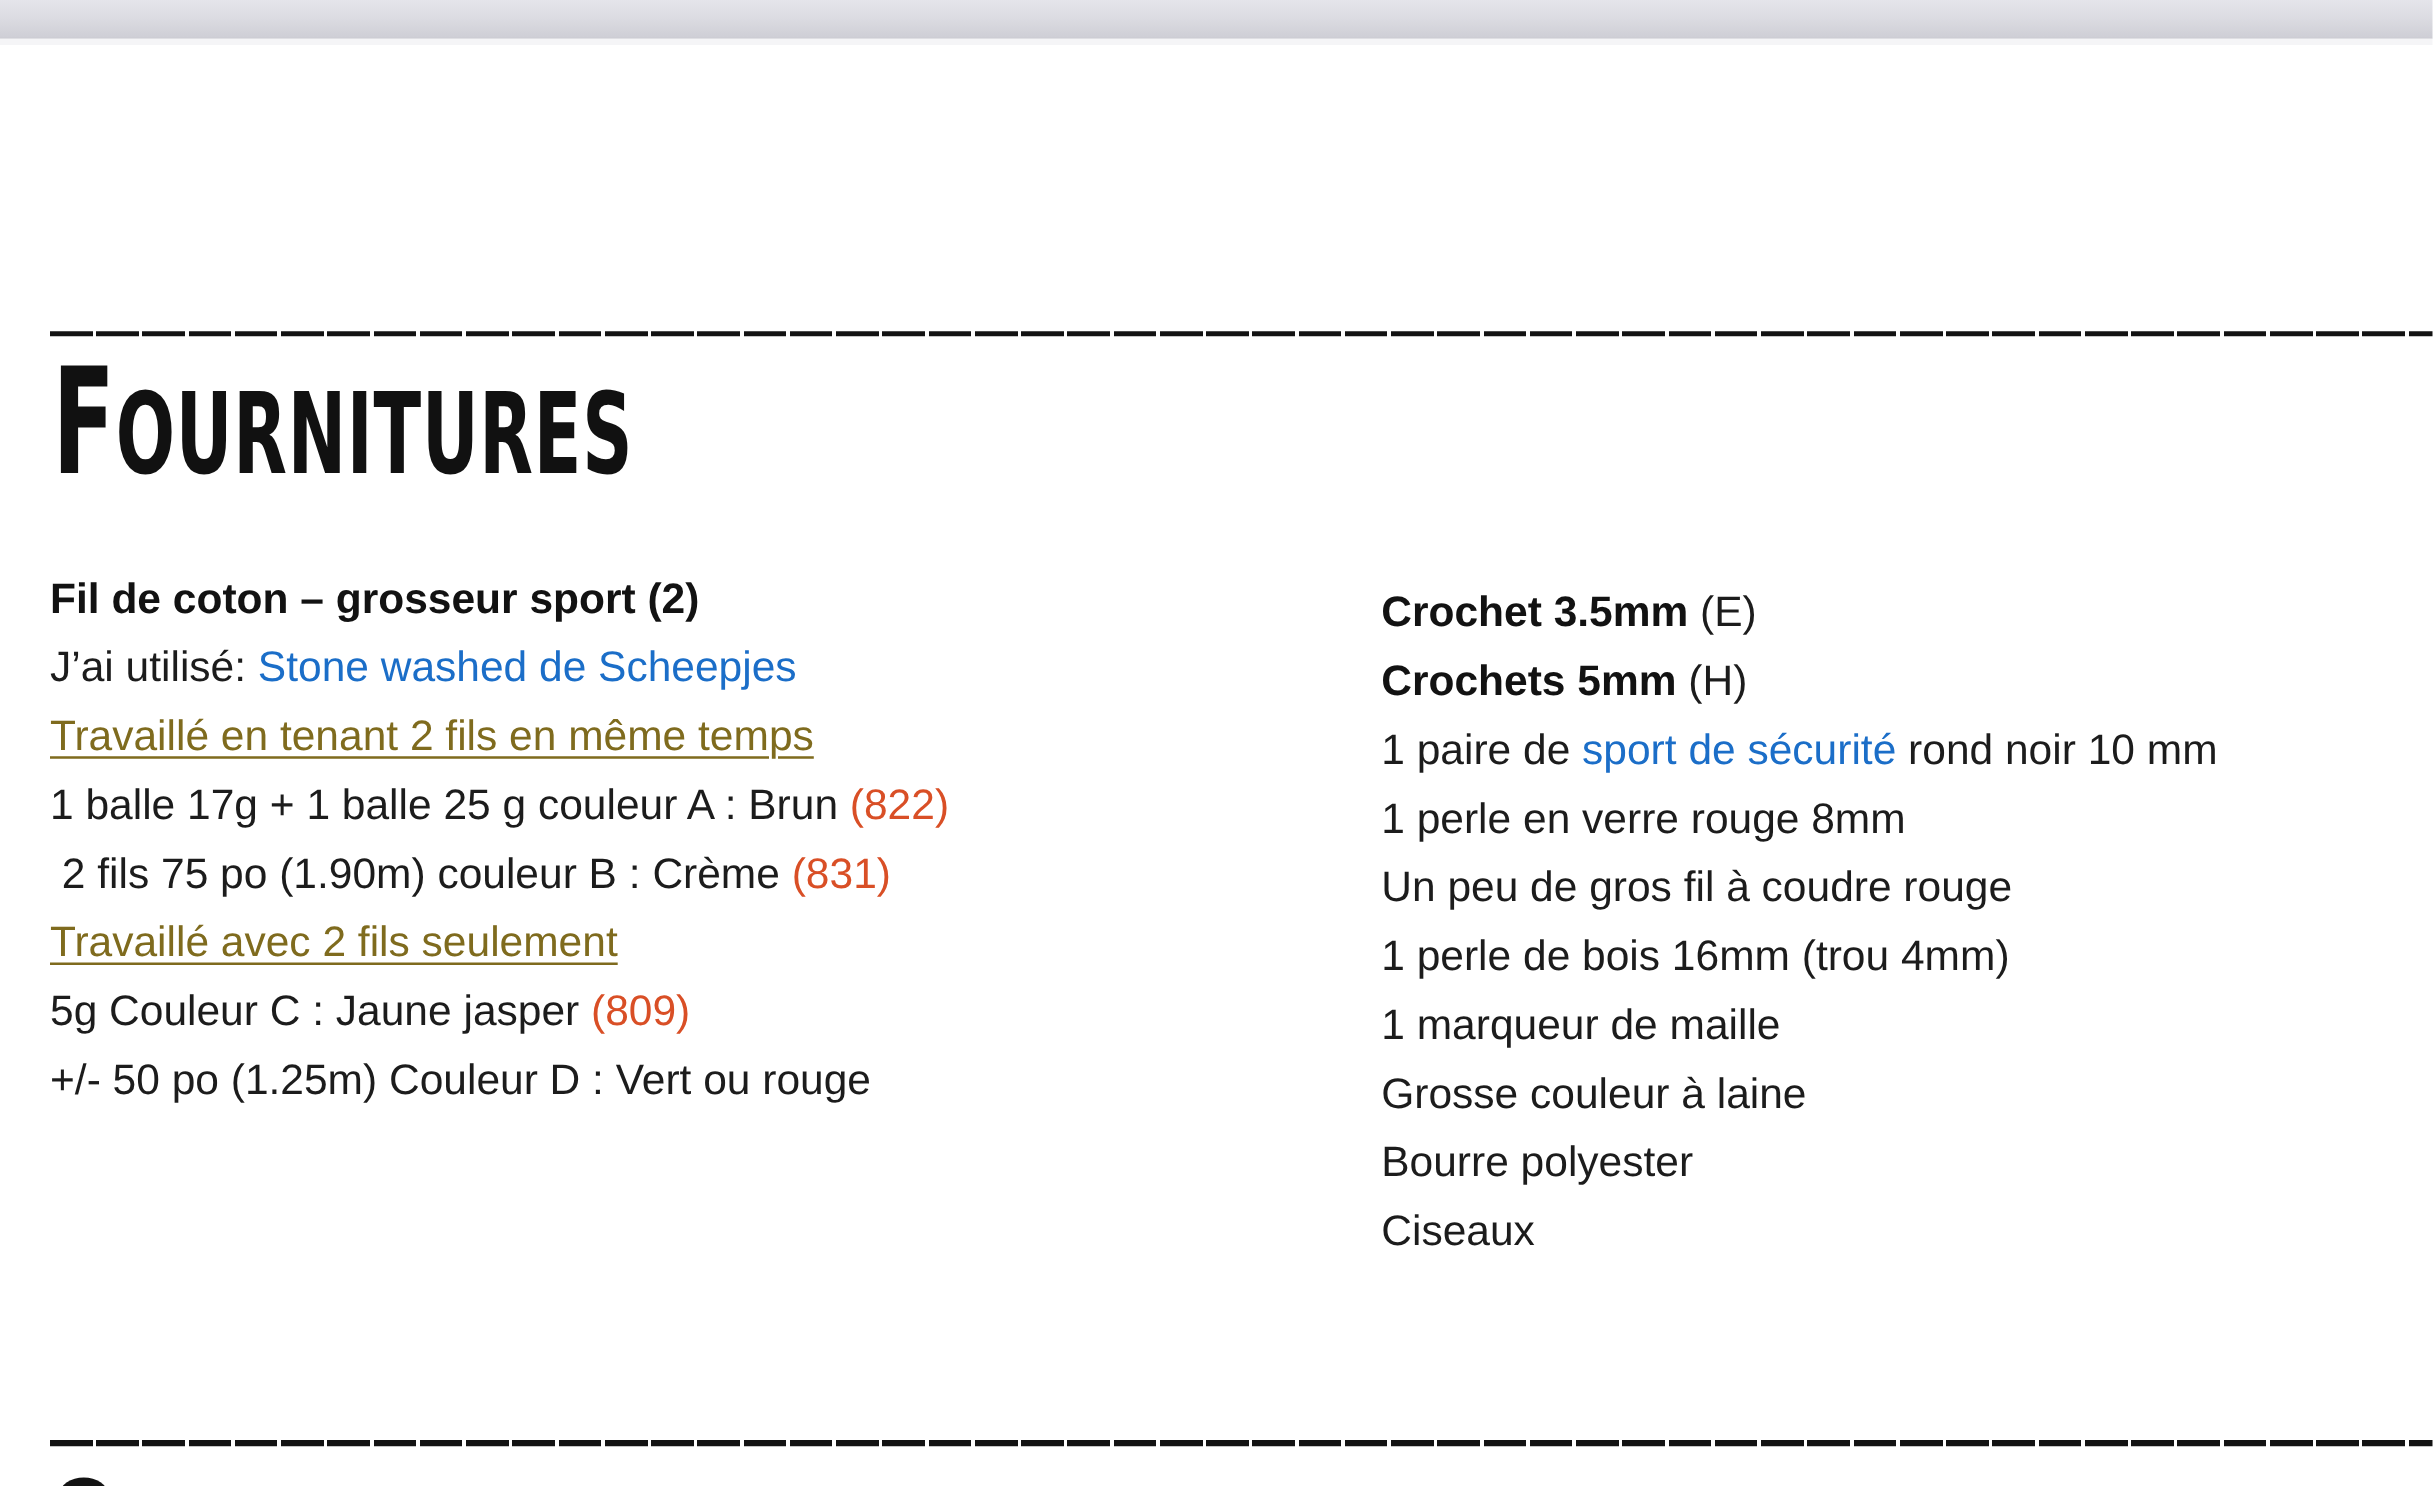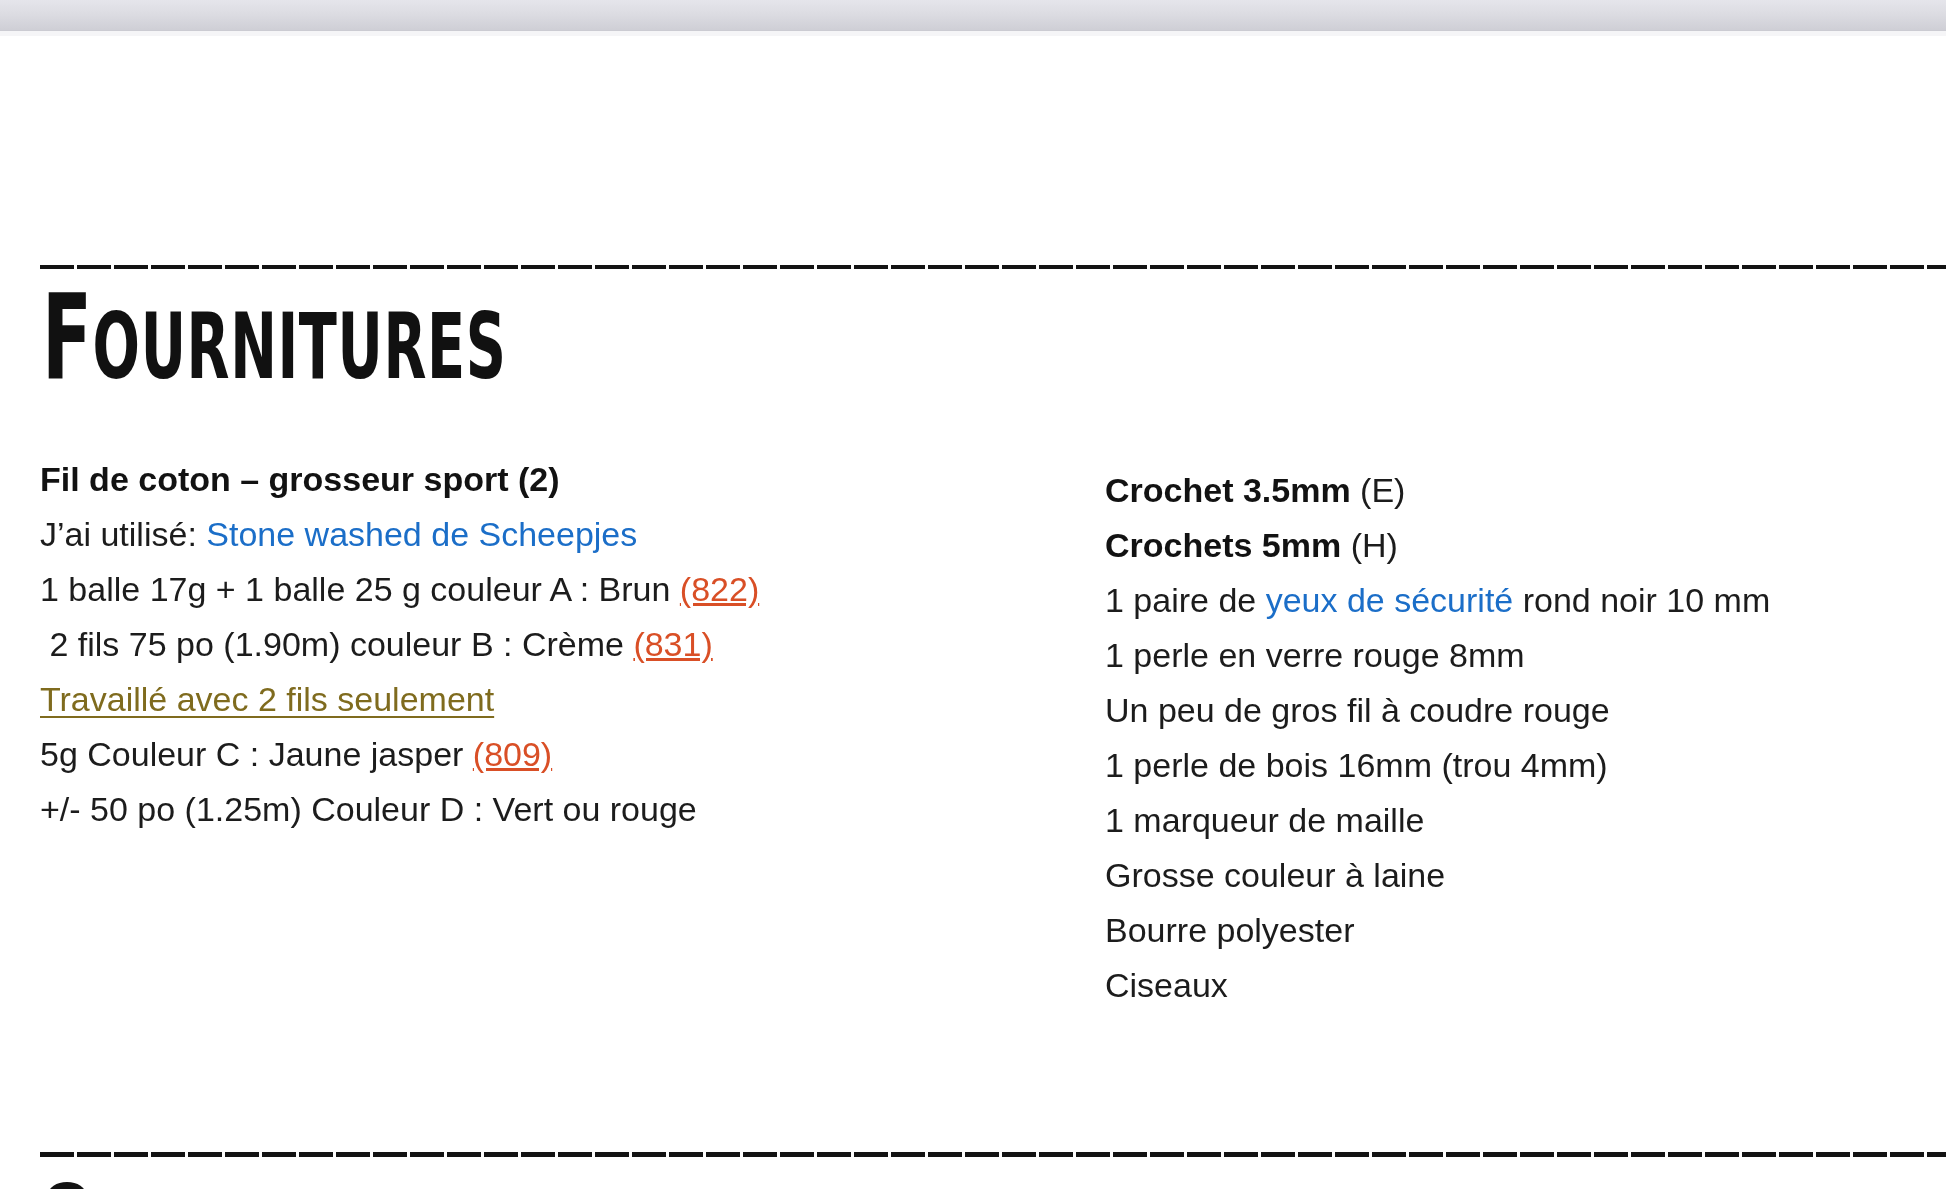--- a/index.html
+++ b/index.html
@@ -57,21 +57,21 @@
     text-decoration-thickness: 2px;
     text-underline-offset: 5px;
     cursor: pointer;
   }
   .seg.olive-link {
     color: var(--olive-color, #7f6b1e);
     text-decoration: underline;
     text-decoration-thickness: 2px;
     text-underline-offset: 5px;
   }
-  .seg.accent { color: var(--accent-color, #d94f26); text-decoration: underline; }
+  .seg.accent { color: var(--accent-color, #d94f26); }
 
   .next-section-letter-fragment {
     position: absolute; left: 48px; top: 1182px;
     width: 38px; height: 14px;
     background: #131313;
     border-radius: 55% 55% 0 0 / 100% 100% 0 0;
   }
 </style>
 </head>
 <body>
@@ -79,31 +79,32 @@
 <div class="viewer-top-edge"></div>
 <div class="viewer-top-gap"></div>
 
 <div class="divider top"></div>
 
 <h1 class="section-title"><span class="cap-first">F</span><span class="cap-rest">OURNITURES</span></h1>
 
 <div class="column left">
     <div class="line"><span class="seg bold">Fil de coton – grosseur sport (2)</span></div>
     <div class="line"><span class="seg plain">J’ai utilisé: </span><span class="seg link">Stone washed de Scheepjes</span></div>
+    <div class="line"><span class="seg olive-link">Travaillé en tenant 2 fils en même temps</span></div>
     <div class="line"><span class="seg plain">1 balle 17g + 1 balle 25 g couleur A : Brun </span><span class="seg accent">(822)</span></div>
     <div class="line"><span class="seg plain"> 2 fils 75 po (1.90m) couleur B : Crème </span><span class="seg accent">(831)</span></div>
     <div class="line"><span class="seg olive-link">Travaillé avec 2 fils seulement</span></div>
     <div class="line"><span class="seg plain">5g Couleur C : Jaune jasper </span><span class="seg accent">(809)</span></div>
     <div class="line"><span class="seg plain">+/- 50 po (1.25m) Couleur D : Vert ou rouge</span></div>
   </div>
 
 <div class="column right">
     <div class="line"><span class="seg bold">Crochet 3.5mm</span><span class="seg plain"> (E)</span></div>
     <div class="line"><span class="seg bold">Crochets 5mm</span><span class="seg plain"> (H)</span></div>
-    <div class="line"><span class="seg plain">1 paire de </span><span class="seg link">yeux de sécurité</span><span class="seg plain"> rond noir 10 mm</span></div>
+    <div class="line"><span class="seg plain">1 paire de </span><span class="seg link">sport de sécurité</span><span class="seg plain"> rond noir 10 mm</span></div>
     <div class="line"><span class="seg plain">1 perle en verre rouge 8mm</span></div>
     <div class="line"><span class="seg plain">Un peu de gros fil à coudre rouge</span></div>
     <div class="line"><span class="seg plain">1 perle de bois 16mm (trou 4mm)</span></div>
     <div class="line"><span class="seg plain">1 marqueur de maille</span></div>
     <div class="line"><span class="seg plain">Grosse couleur à laine</span></div>
     <div class="line"><span class="seg plain">Bourre polyester</span></div>
     <div class="line"><span class="seg plain">Ciseaux</span></div>
   </div>
 
 <div class="divider bottom"></div>

